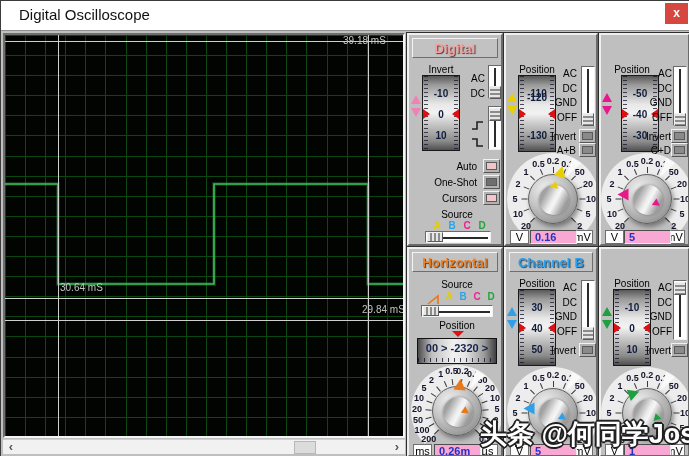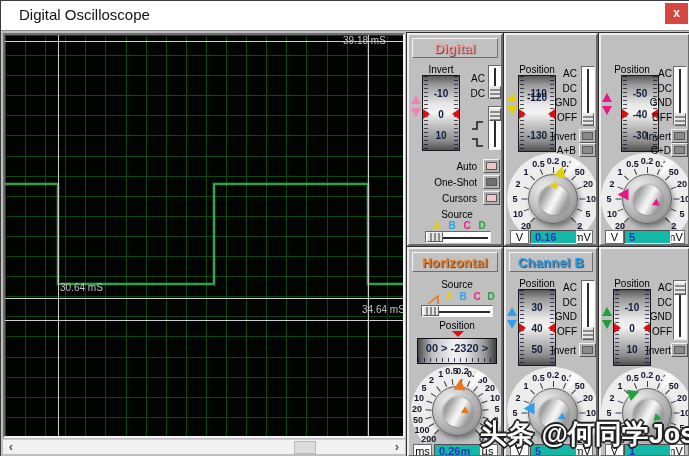--- a/index.html
+++ b/index.html
@@ -40,21 +40,21 @@
   .btnled{position:absolute;left:2px;top:2px;right:2px;bottom:2px;border:1px solid #5a5a5a;}
   .dial-num{position:absolute;font-size:9px;font-weight:bold;color:#14142a;}
   .knob{position:absolute;border-radius:50%;border:1px solid #5f5f5f;
     background:radial-gradient(circle at 35% 30%,#f2f2f2 0%,#c6c6c6 40%,#969696 78%,#6e6e6e 100%);
     box-shadow:2px 3px 5px rgba(0,0,0,.4);}
   .knob-inner{position:absolute;border-radius:50%;
     background:linear-gradient(118deg,#a2a2a2 22%,#ececec 46%,#f6f6f6 54%,#9c9c9c 80%);
     box-shadow:0 0 3px rgba(0,0,0,.35);}
   .flag{position:absolute;height:14px;background:#fdfdfd;border:1px solid #6f6f6f;font-size:11px;
     text-align:center;line-height:12px;color:#000;}
-  .valbox{position:absolute;height:14px;background:#14b8a6;border:1px solid;border-color:#4e4e4e #ececec #ececec #4e4e4e;
+  .valbox{position:absolute;height:14px;background:#f9a8d4;border:1px solid;border-color:#4e4e4e #ececec #ececec #4e4e4e;
     font-size:11px;font-weight:bold;color:#2333c0;text-align:left;padding-left:4px;line-height:12px;}
   .tri{position:absolute;width:0;height:0;}
   #watermark{position:absolute;left:479px;top:415px;font-size:27px;font-weight:bold;color:#fff;white-space:nowrap;
     text-shadow:-2px 0 #202020,2px 0 #202020,0 -2px #202020,0 2px #202020,-1px -1px #202020,1px 1px #202020,-1px 1px #202020,1px -1px #202020;
     z-index:60;letter-spacing:0px;}
 </style>
 </head>
 <body>
 
 <div id="window">
@@ -71,21 +71,21 @@
           <polyline points="0,149 53,149 53,249 209,249 209,149 363,149 363,249 398,249" fill="none" stroke="#3fc25a" stroke-width="1.6"></polyline>
         </svg>
       </div>
       <div class="abs" style="left: 0px; top: 6px; width: 398px; height: 1px; background: rgb(207, 207, 207);"></div>
       <div class="abs" style="left: 0px; top: 263px; width: 398px; height: 1px; background: rgb(207, 207, 207);"></div>
       <div class="abs" style="left: 0px; top: 285px; width: 398px; height: 1px; background: rgb(207, 207, 207);"></div>
       <div class="abs" style="left: 53px; top: 0px; width: 1px; height: 401px; background: rgb(207, 207, 207);"></div>
       <div class="abs" style="left: 363px; top: 0px; width: 1px; height: 401px; background: rgb(207, 207, 207);"></div>
       <div class="scrlbl" style="left: 338px; top: 0px; color: rgb(194, 194, 194);">39.18 mS</div>
       <div class="scrlbl" style="left: 55px; top: 247px; color: rgb(194, 194, 194);">30.64 mS</div>
-      <div class="scrlbl" style="left: 357px; top: 269px; color: rgb(194, 194, 194);">34.64 mS</div>
+      <div class="scrlbl" style="left: 357px; top: 269px; color: rgb(194, 194, 194);">29.84 mS</div>
     </div>
 
   <div id="scrollbar">
     <div class="sbarrow" style="left:0;">‹</div>
     <div class="sbarrow" style="right:0;">›</div>
     <div id="sbthumb"></div>
   </div>
 
   <div class="panel" id="p-trigger" style="left:406px;top:32px;width:96px;height:213px;">
     <div class="hdr" style="color: rgb(255, 156, 156);">Digital</div>

